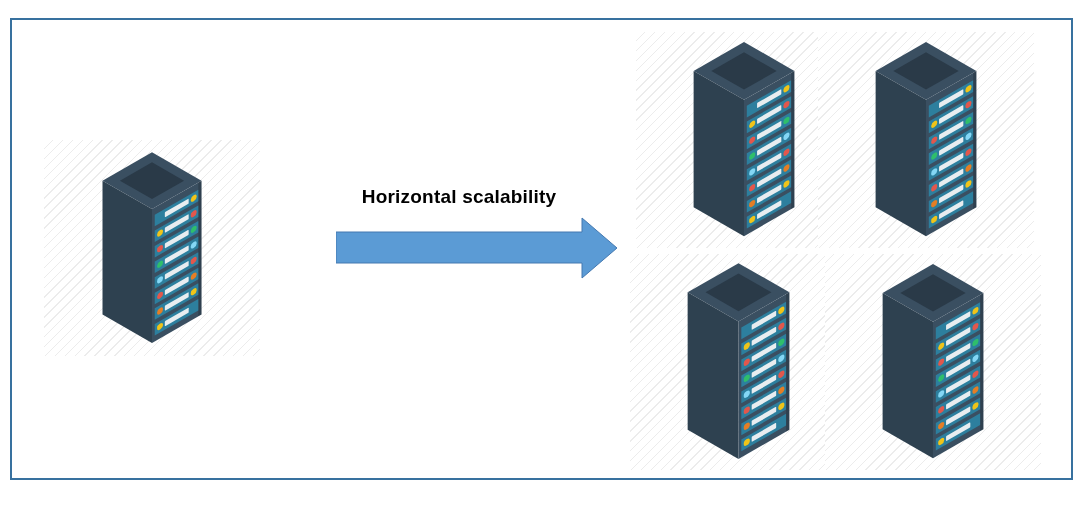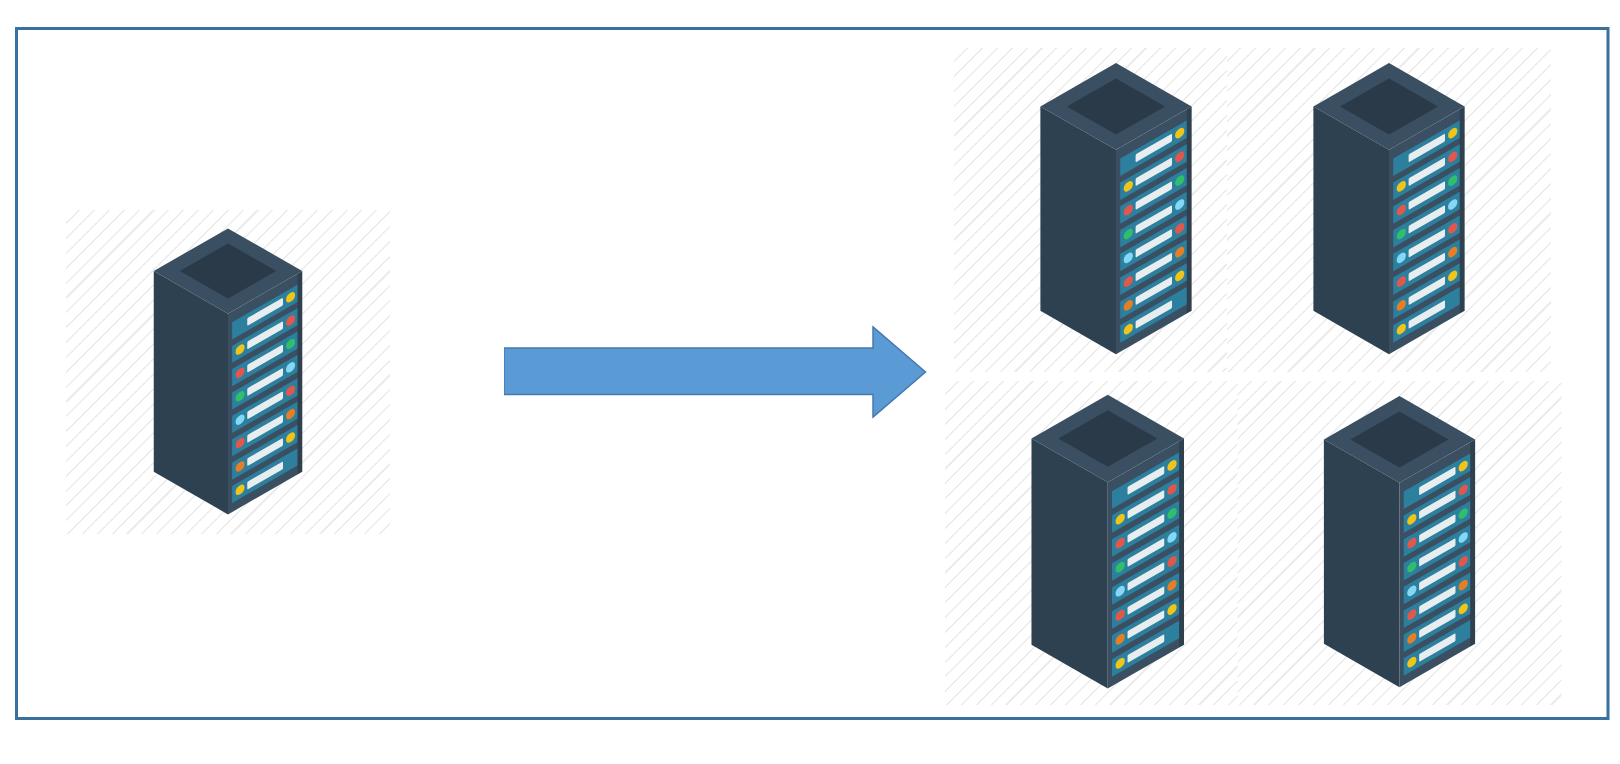--- a/index.html
+++ b/index.html
@@ -74,20 +74,21 @@
           <circle cx="8.8" cy="116.2" r="3.3" fill="#e57e25"></circle>
           <rect x="14" y="113.4" width="26" height="5.6" rx="0.8" fill="#e8edf0"></rect>
           <circle cx="45.5" cy="116.2" r="3.3" fill="#f0c419"></circle>
           <rect x="3" y="127" width="47.5" height="12.5" fill="#2d7f9e"></rect>
           <circle cx="8.8" cy="133.2" r="3.3" fill="#f0c419"></circle>
           <rect x="14" y="130.4" width="26" height="5.6" rx="0.8" fill="#e8edf0"></rect>
         </g>
       </svg>
   </div>
 
+  <div class="arrow-label">Horizontal scalability</div>
 
   <svg class="arrow-svg" viewBox="0 0 282 62" xmlns="http://www.w3.org/2000/svg">
     <polygon points="0,15 246,15 246,1 281,31 246,61 246,46 0,46" fill="var(--arrow-fill,#5b9bd5)" stroke="var(--arrow-stroke,#4579b0)" stroke-width="1"></polygon>
   </svg>
 
   <div class="server" id="server-tr-1">
     <svg xmlns="http://www.w3.org/2000/svg" viewBox="0 0 120 210">
         <polygon points="60,0 114,31 60,62 6,31" fill="#3a4f61"></polygon>
         <polygon points="60,11 95,31 60,51 25,31" fill="#2a3a48"></polygon>
         <polygon points="6,31 60,62 60,208 6,177" fill="#2e4150"></polygon>

